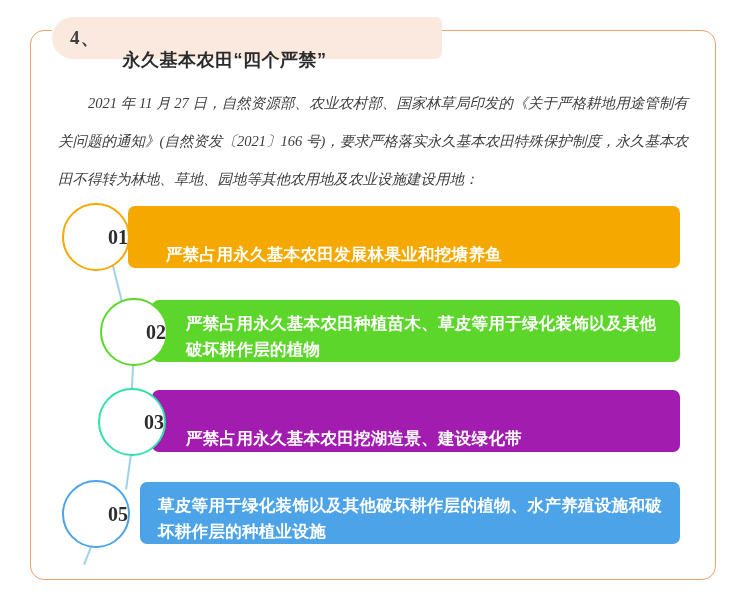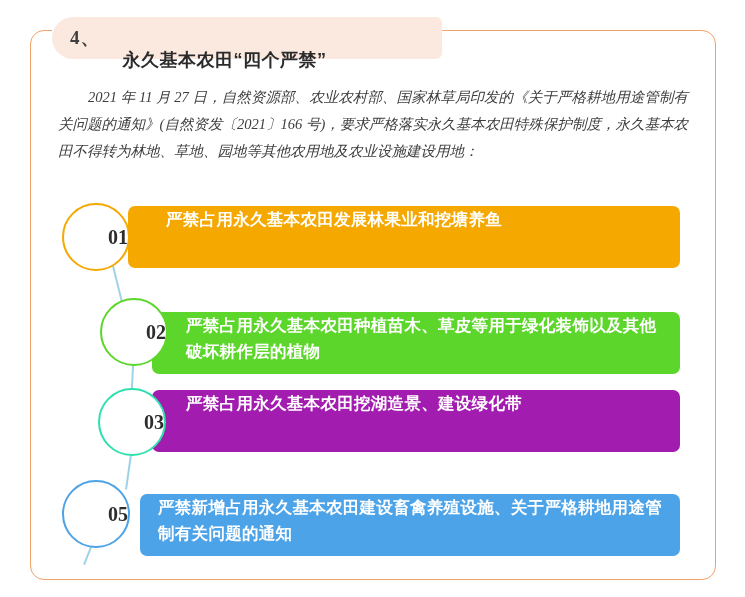--- a/index.html
+++ b/index.html
@@ -72,21 +72,21 @@
   }
 
   .intro {
     position: absolute;
     left: 58px;
     top: 84px;
     width: 630px;
     font-family: "Liberation Serif", serif;
     font-style: italic;
     font-size: 14.5px;
-    line-height: 27px;
+    line-height: 38px;
     color: #3d3d3d;
     text-indent: 30px;
     text-align: justify;
   }
 
   
   .connector {
     position: absolute;
     width: 2px;
     background: #9fd2e8;
@@ -97,30 +97,30 @@
     position: absolute;
     left: 0;
     height: 62px;
   }
   .bar {
     position: absolute;
     height: 62px;
     border-radius: 7px;
     box-sizing: border-box;
     display: flex;
-    align-items: flex-start;
+    align-items: flex-end;
     color: #ffffff;
     font-weight: bold;
     font-size: 16.5px;
     line-height: 27px;
     padding-left: 38px;
     padding-right: 14px;
     letter-spacing: 0.3px;
   }
-  .bar.two-line { line-height: 26px; margin-top: 12px; }
+  .bar.two-line { line-height: 26px; }
 
   .circle {
     position: absolute;
     width: 68px;
     height: 68px;
     border-radius: 50%;
     background: #ffffff;
     box-sizing: border-box;
     display: flex;
     align-items: center;
@@ -173,20 +173,20 @@
     <div class="bar" style="left:152px; top:0; width:528px; background:#a21caf; padding-left:34px;">
       <span>严禁占用永久基本农田挖湖造景、建设绿化带</span>
     </div>
     <div class="circle" style="left:98px; top:-2px; border:2px solid #2fe0ae;">
       <span>03</span>
     </div>
   </div>
 
   <div class="row" style="top:482px;">
     <div class="bar two-line" style="left:140px; top:0; width:540px; background:#4da3e8; padding-left:18px;">
-      <span>严禁新增占用永久基本农田建设畜禽养殖设施、关于严格耕地用途管制有关问题的通知</span>
+      <span>草皮等用于绿化装饰以及其他破坏耕作层的植物、水产养殖设施和破坏耕作层的种植业设施</span>
     </div>
     <div class="circle" style="left:62px; top:-2px; border:2px solid #4da3e8;">
       <span>05</span>
     </div>
   </div>
 
 </div>
 
 </body></html>

